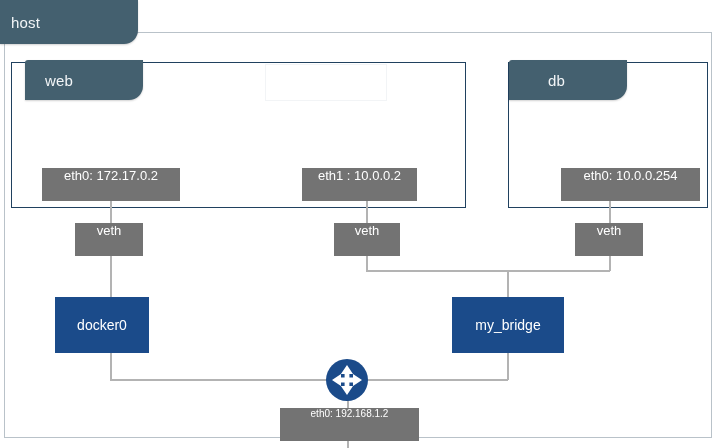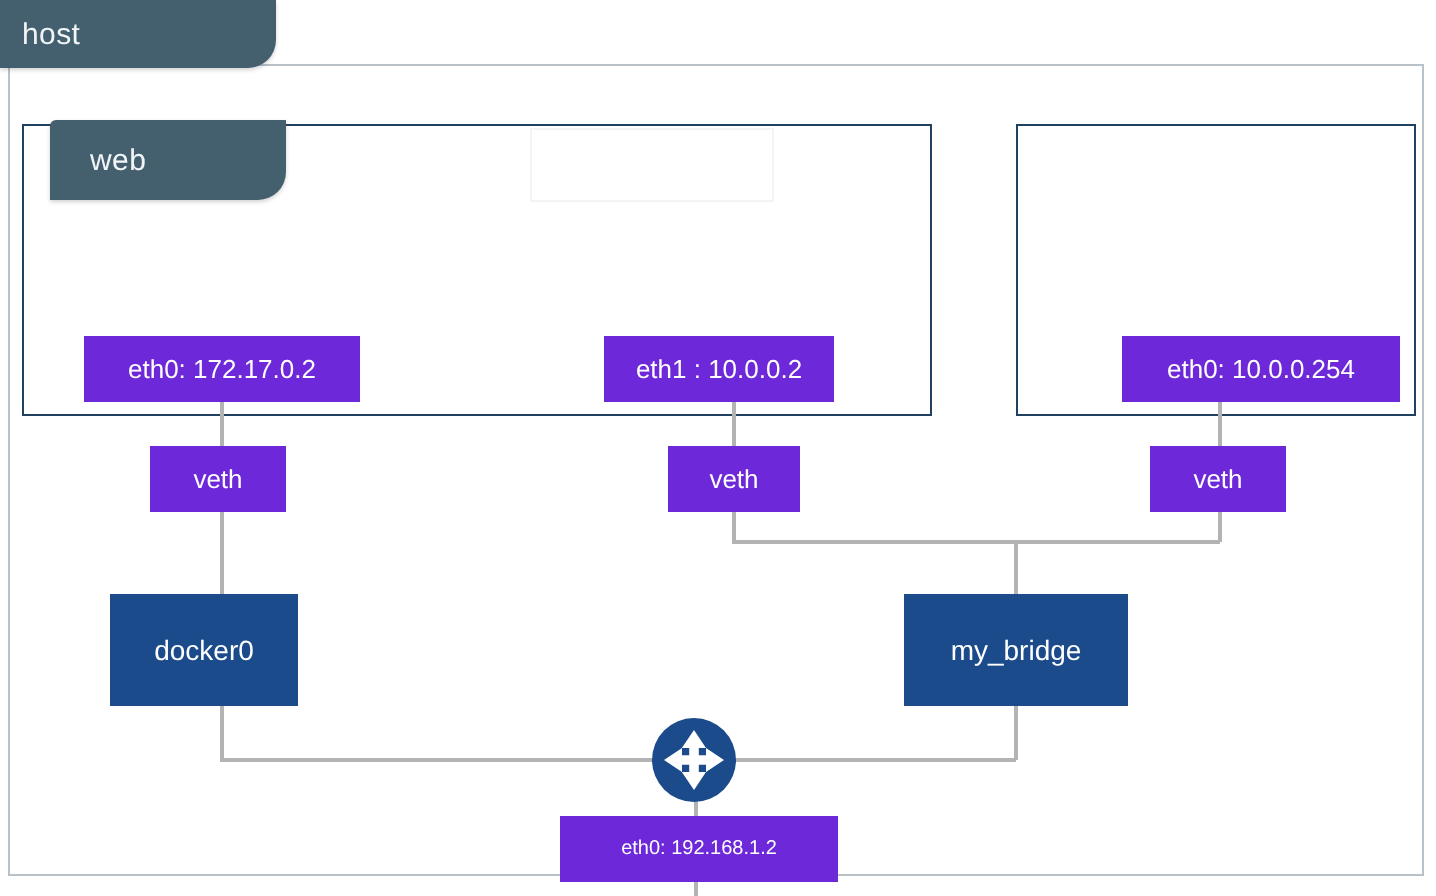--- a/index.html
+++ b/index.html
@@ -42,21 +42,21 @@
   }
   .tab-label {
     font-size: 15px;
     letter-spacing: 0.2px;
     white-space: nowrap;
   }
   #tab-host {
     left: 0px;
     top: 0px;
     width: 138px;
-    height: 34px;
+    height: 44px;
     padding-left: 11px;
     border-top-left-radius: 0;
   }
   #tab-web {
     left: 12px;
     top: 60px;
     width: 118px;
     height: 40px;
     padding-left: 20px;
     margin-left: 13px;
@@ -94,24 +94,23 @@
     top: 64px;
     width: 122px;
     height: 37px;
     border: 1px solid #f2f4f6;
     background: #ffffff;
     box-sizing: border-box;
   }
   
   .node-blue {
     position: absolute;
-    background: #6d28d9;
+    background: #737373;
     color: #ffffff;
     display: flex;
-    align-items: center;
     justify-content: center;
     font-size: 13px;
     box-sizing: border-box;
     white-space: nowrap;
   }
   #if-web-eth0   { left: 42px;  top: 168px; width: 138px; height: 33px; }
   #if-web-eth1   { left: 302px; top: 168px; width: 115px; height: 33px; }
   #if-db-eth0    { left: 561px; top: 168px; width: 139px; height: 33px; }
   #veth-web-eth0 { left: 75px;  top: 223px; width: 68px;  height: 33px; }
   #veth-web-eth1 { left: 334px; top: 223px; width: 66px;  height: 33px; }
@@ -227,14 +226,17 @@
   <div class="node-blue" id="if-host-eth0">
     <span>eth0: 192.168.1.2</span>
   </div>
 
   <div class="tab" id="tab-host">
     <span class="tab-label">host</span>
   </div>
   <div class="tab" id="tab-web">
     <span class="tab-label">web</span>
   </div>
+  <div class="tab" id="tab-db">
+    <span class="tab-label">db</span>
+  </div>
 
 </div>
 
 </body></html>

